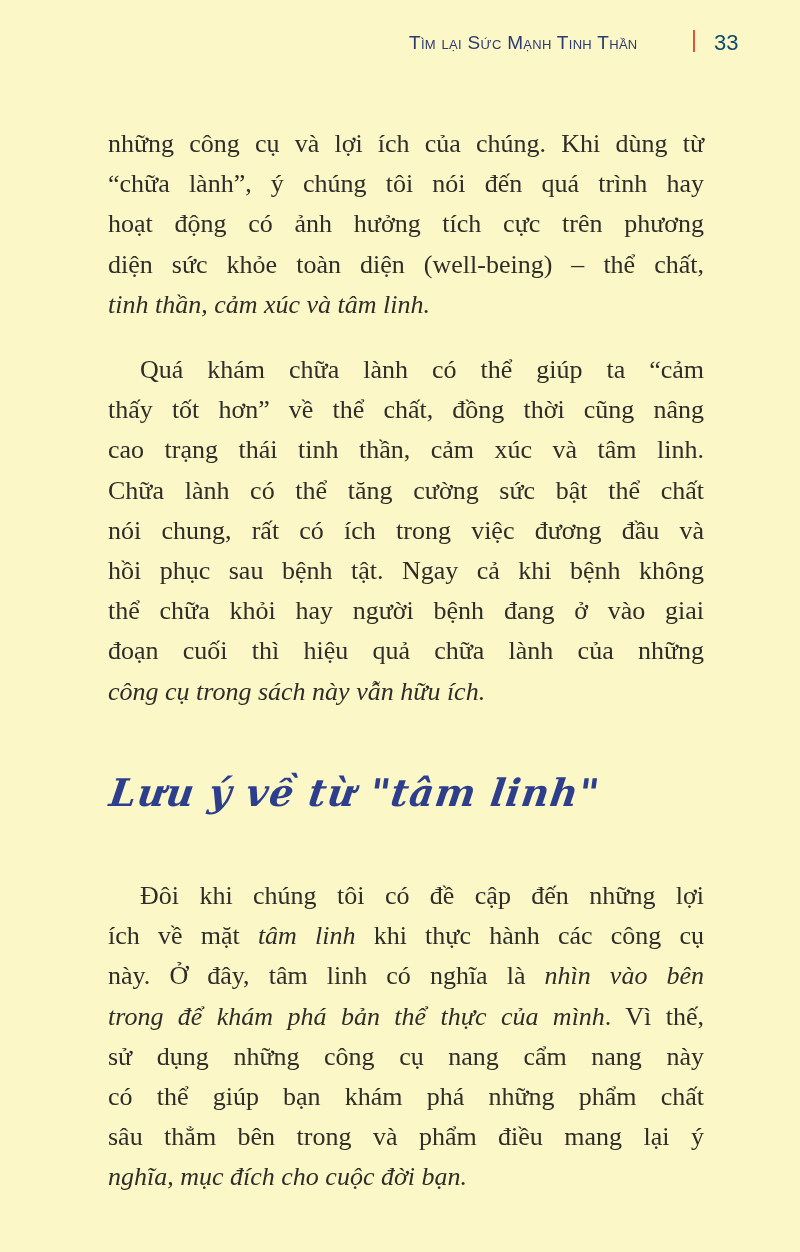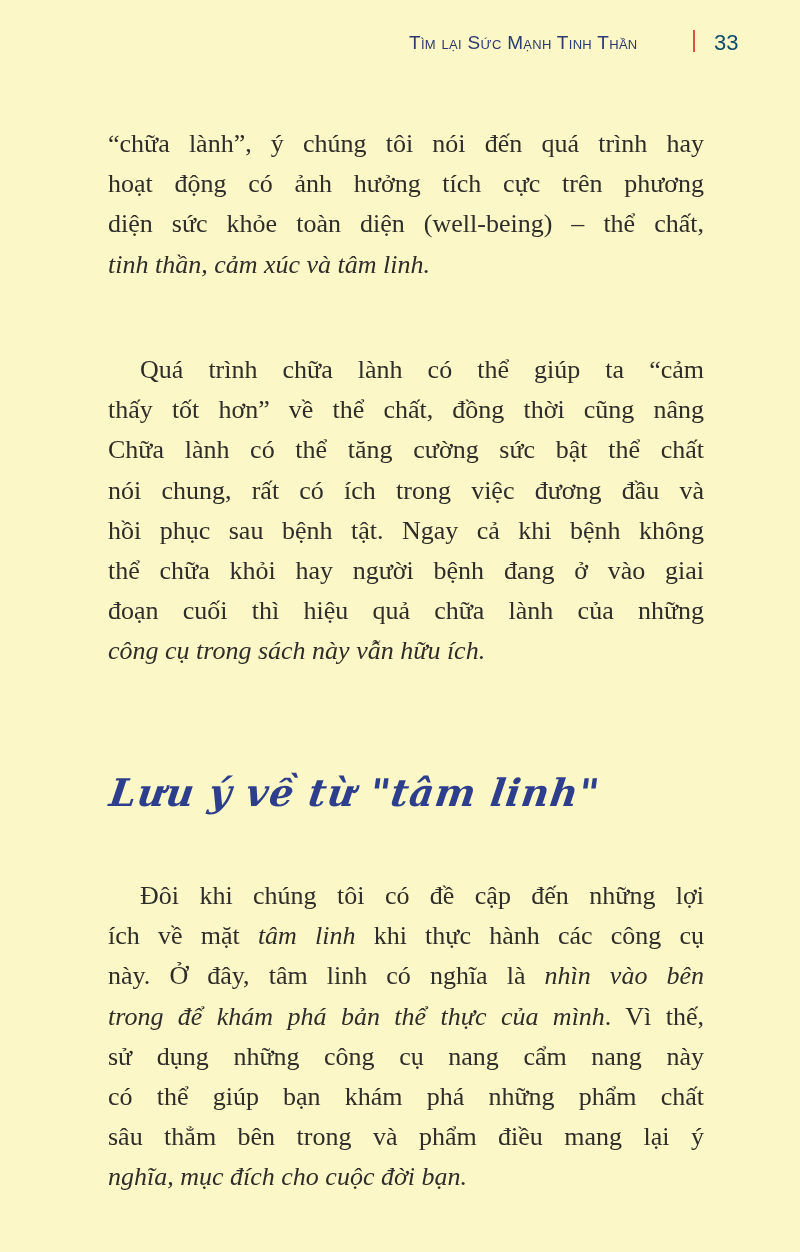--- a/index.html
+++ b/index.html
@@ -50,29 +50,31 @@
 </head>
 <body>
 
 <div class="header">
   <span class="header-title">Tìm lại Sức Mạnh Tinh Thần</span>
   <span class="header-sep"></span>
   <span class="header-page">33</span>
 </div>
 
 <div class="body-text p1">
+  <span class="line">những công cụ và lợi ích của chúng. Khi dùng từ</span>
   <span class="line">“chữa lành”, ý chúng tôi nói đến quá trình hay</span>
   <span class="line">hoạt động có ảnh hưởng tích cực trên phương</span>
   <span class="line">diện sức khỏe toàn diện (well-being) – thể chất,</span>
   <span class="line last">tinh thần, cảm xúc và tâm linh.</span>
 </div>
 
 <div class="body-text" style="top:350px;">
-  <span class="line" style="padding-left:32px;">Quá trình chữa lành có thể giúp ta “cảm</span>
+  <span class="line" style="padding-left:32px;">Quá khám chữa lành có thể giúp ta “cảm</span>
   <span class="line">thấy tốt hơn” về thể chất, đồng thời cũng nâng</span>
+  <span class="line">cao trạng thái tinh thần, cảm xúc và tâm linh.</span>
   <span class="line">Chữa lành có thể tăng cường sức bật thể chất</span>
   <span class="line">nói chung, rất có ích trong việc đương đầu và</span>
   <span class="line">hồi phục sau bệnh tật. Ngay cả khi bệnh không</span>
   <span class="line">thể chữa khỏi hay người bệnh đang ở vào giai</span>
   <span class="line">đoạn cuối thì hiệu quả chữa lành của những</span>
   <span class="line last">công cụ trong sách này vẫn hữu ích.</span>
 </div>
 
 <div class="section-heading">Lưu ý về từ "tâm linh"</div>
 

